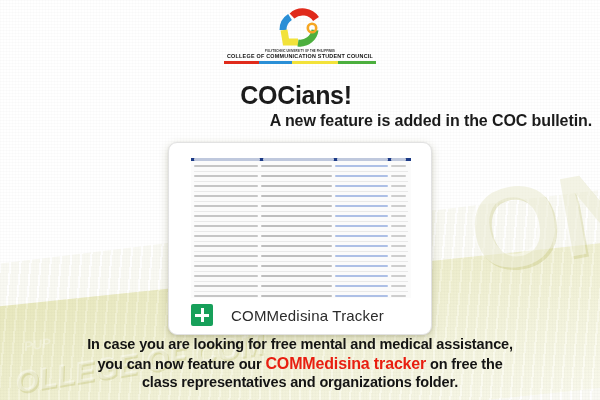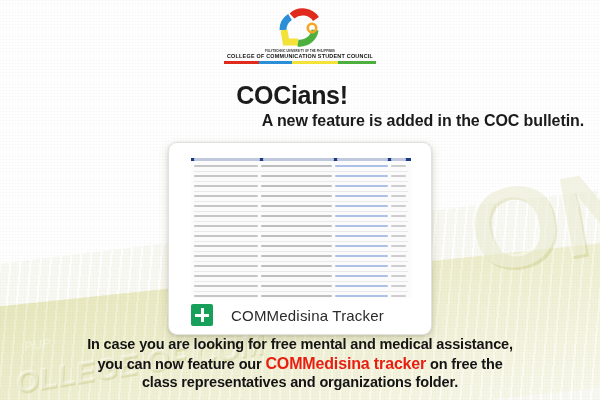--- a/index.html
+++ b/index.html
@@ -128,21 +128,21 @@
   }
   .logo-bar span { height:100%; display:block; }
   .lb-red    { width:23%;  background:#e02a1b; }
   .lb-blue   { width:22%;  background:#2a8fd6; }
   .lb-yellow { width:30%;  background:#f2e23a; }
   .lb-green  { width:25%;  background:#4caf3e; }
 
   
   .headline {
     position:absolute;
-    top:82px; left:0; right:16px;
+    top:82px; left:0; right:8px;
     text-align:center;
     z-index:5;
   }
   .headline h1 {
     font-size:25px;
     font-weight:bold;
     color:#1b1b1b;
     letter-spacing:-.3px;
     line-height:1.08;
   }

